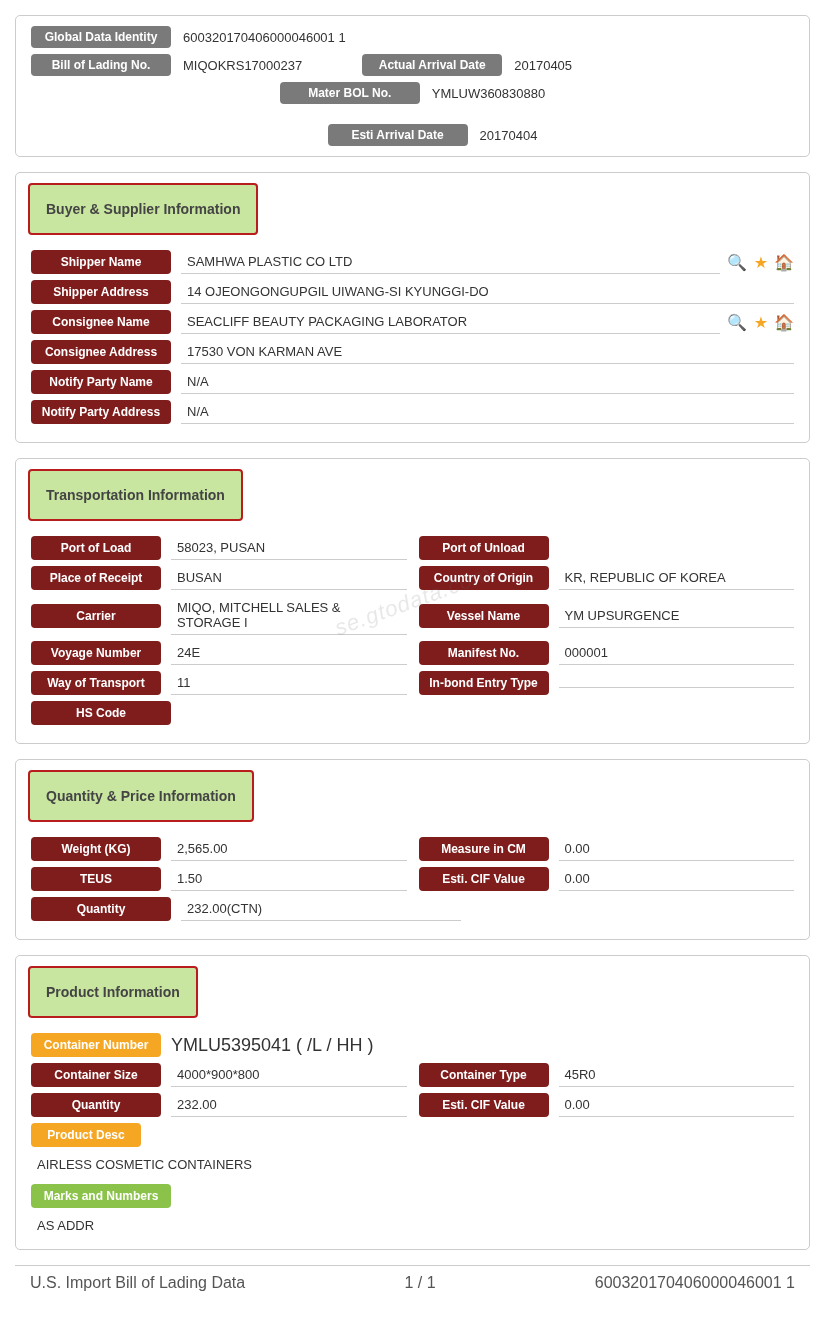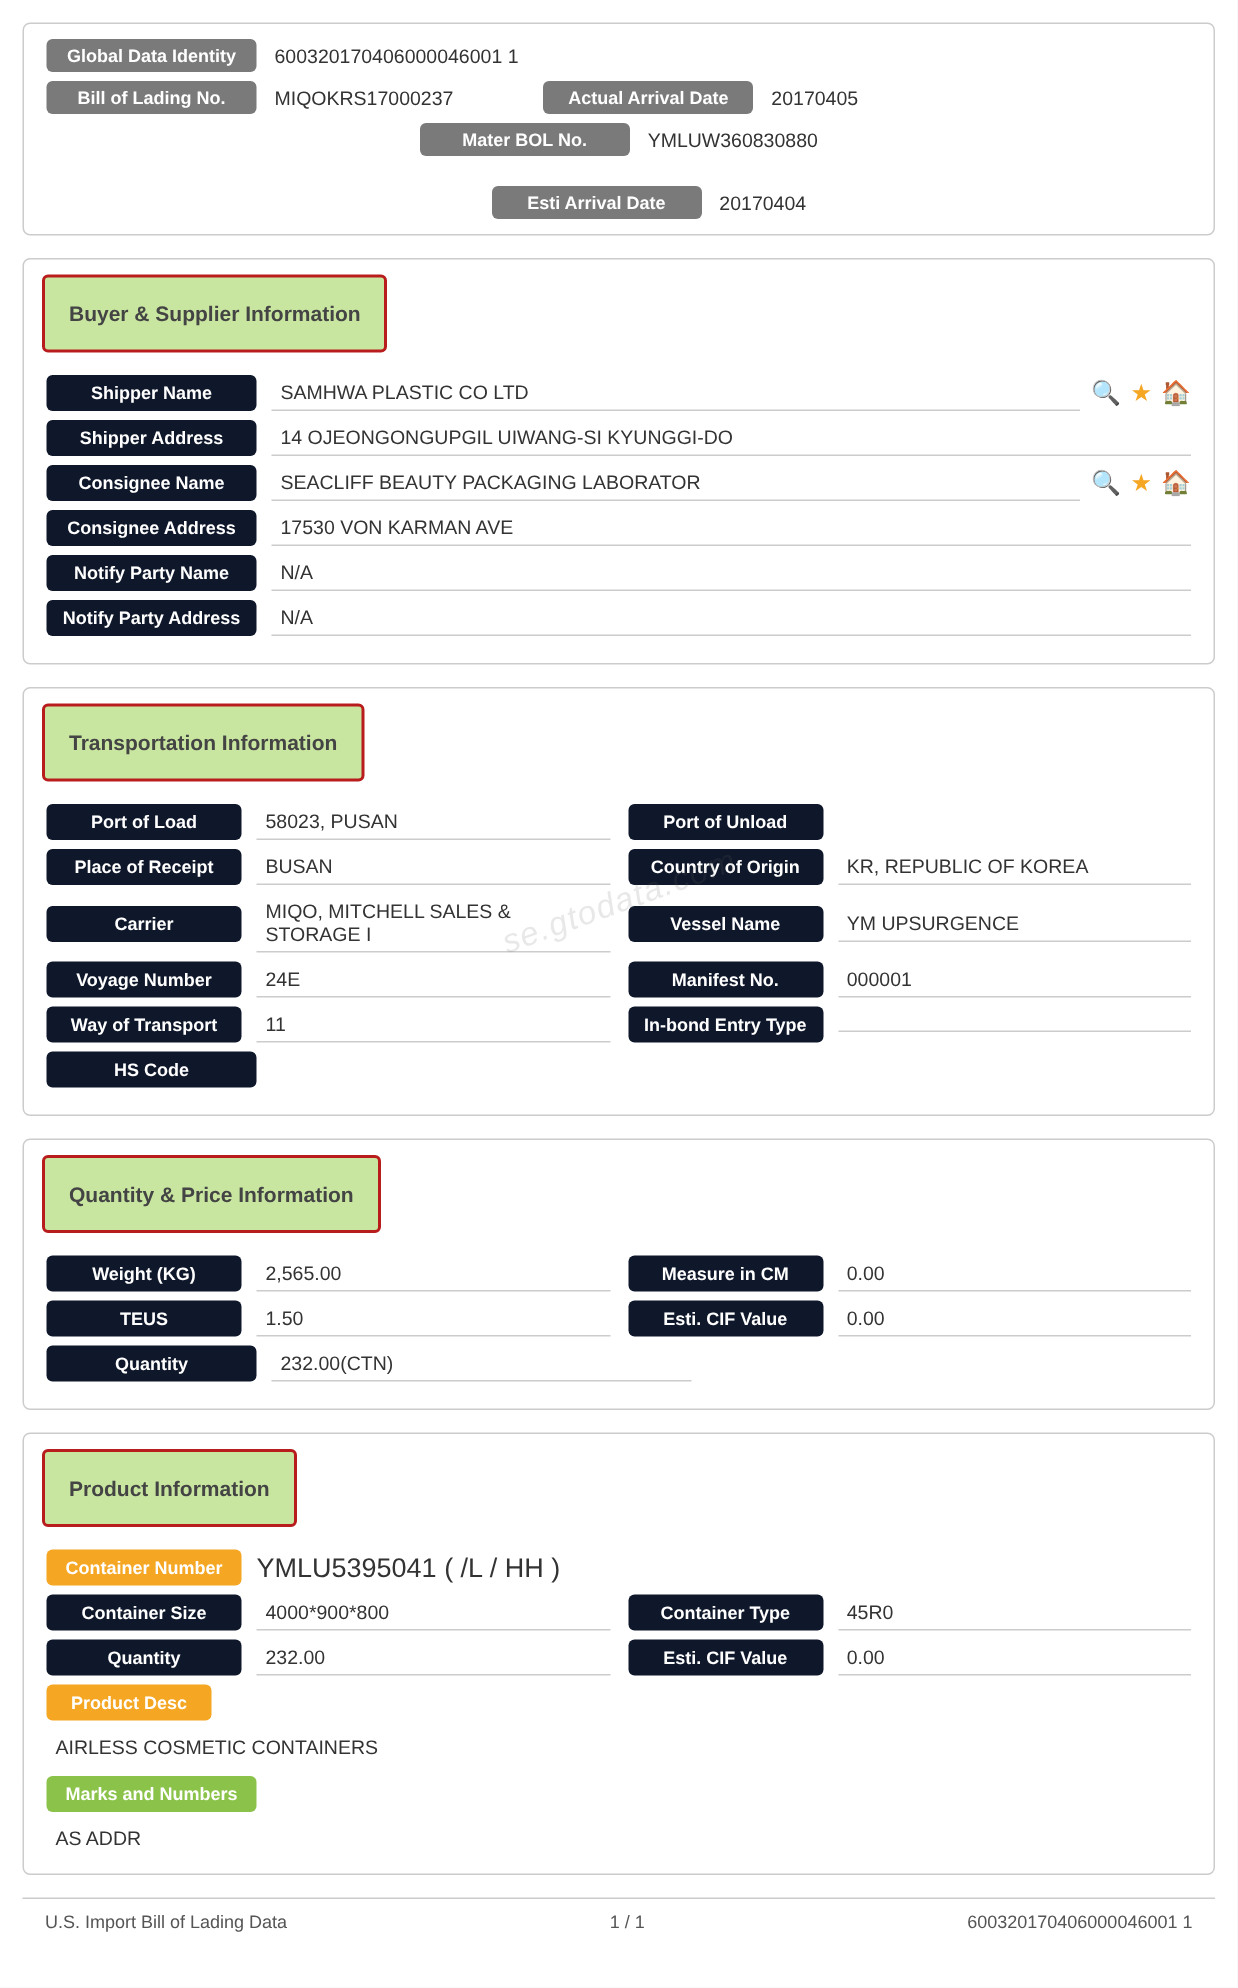--- a/index.html
+++ b/index.html
@@ -81,21 +81,21 @@
       padding: 5px 15px 12px 15px;
     }
 
     
     .field-row {
       display: flex;
       align-items: center;
       margin-bottom: 6px;
     }
     .field-label {
-      background: #0f172a;
+      background: #7f1d1d;
       color: #fff;
       border-radius: 4px;
       padding: 5px 8px;
       font-size: 12px;
       font-weight: bold;
       min-width: 140px;
       text-align: center;
     }
     .field-value {
       flex: 1;
@@ -219,21 +219,21 @@
       padding: 2px 6px 6px 6px;
     }
 
     
     .page-footer {
       border-top: 1px solid #ccc;
       display: flex;
       justify-content: space-between;
       align-items: center;
       padding: 8px 15px;
-      font-size: 12px;
+      font-size: 16px;
       color: #555;
       margin-top: 10px;
     }
   </style>
 </head>
 <body>
 
 <div class="page-wrapper">
 
   <div class="identity-section">

